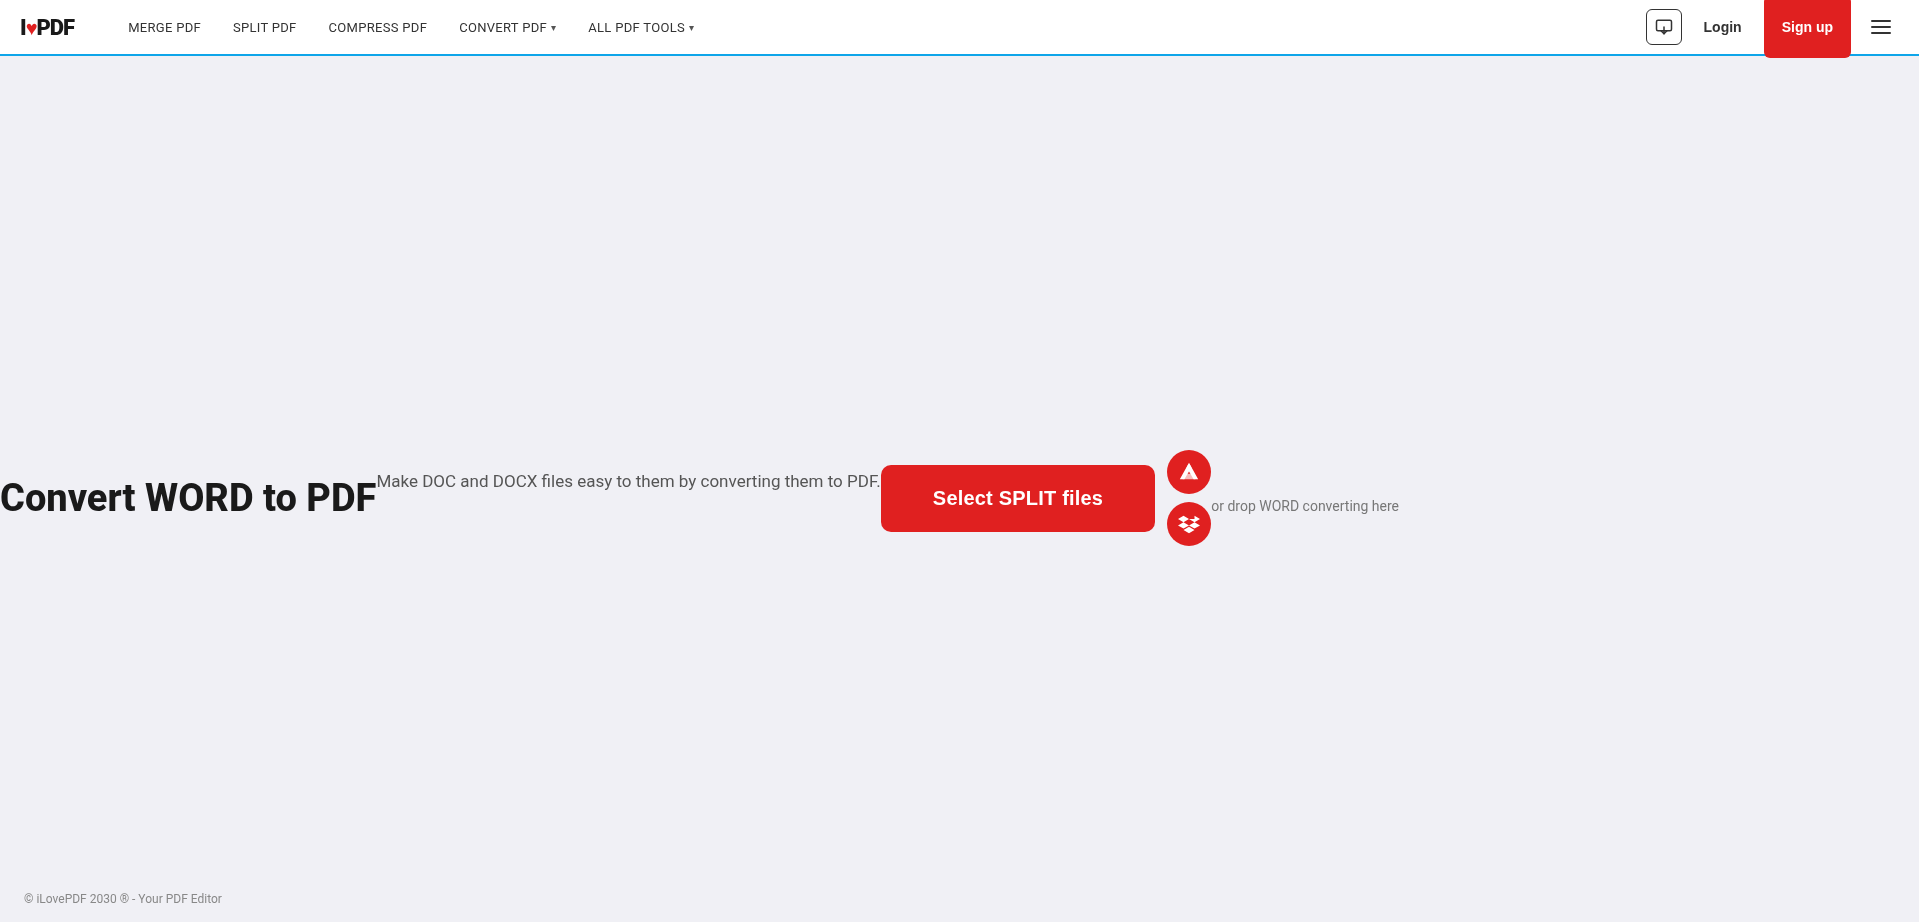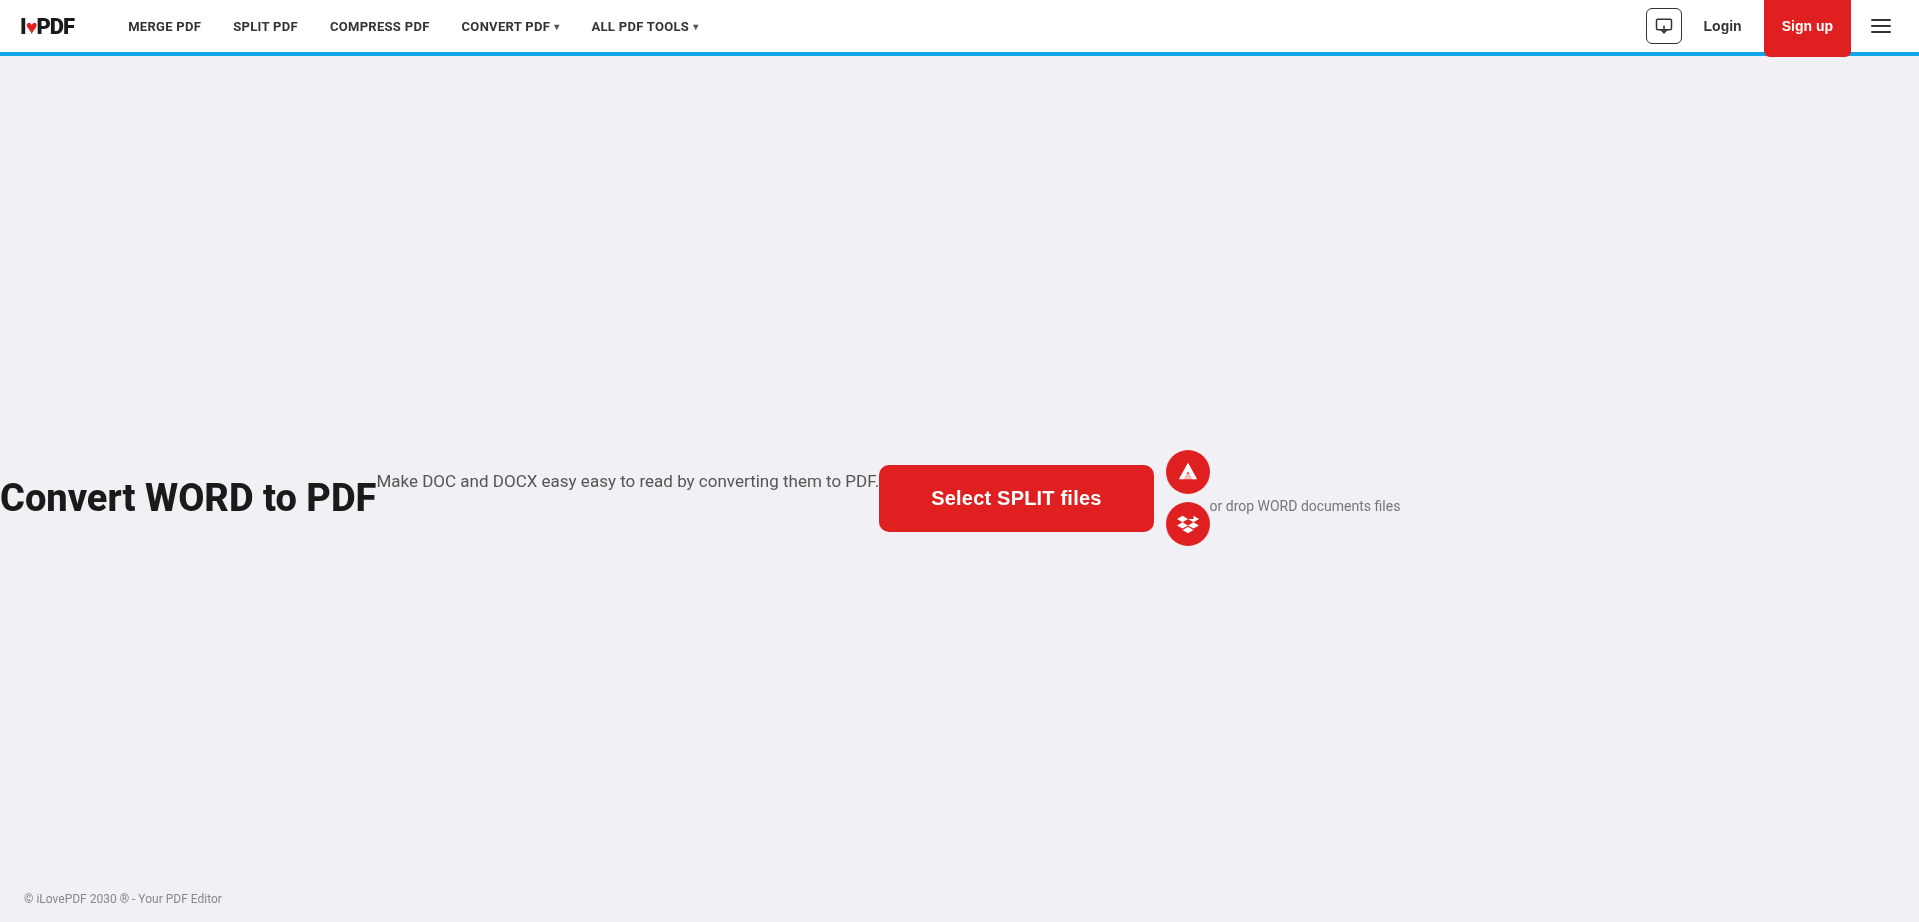--- a/index.html
+++ b/index.html
@@ -12,21 +12,21 @@
       font-family: -apple-system, BlinkMacSystemFont, 'Segoe UI', Roboto, Helvetica, Arial, sans-serif;
       background-color: #f0f0f5;
       min-height: 922px;
       display: flex;
       flex-direction: column;
     }
 
     
     .navbar {
       background-color: #ffffff;
-      border-bottom: 4px solid #0ea5e9;
+      border-bottom: 2px solid #0ea5e9;
       height: 56px;
       display: flex;
       align-items: center;
       padding: 0 20px;
       position: relative;
       z-index: 10;
     }
 
     .navbar-logo {
       display: flex;
@@ -58,21 +58,21 @@
     .navbar-nav {
       display: flex;
       align-items: center;
       gap: 4px;
       flex: 1;
     }
 
     .nav-item {
       padding: 8px 14px;
       font-size: 13px;
-      font-weight: 700;
+      font-weight: 400;
       color: #333;
       cursor: pointer;
       text-transform: uppercase;
       letter-spacing: 0.3px;
       display: flex;
       align-items: center;
       gap: 4px;
       white-space: nowrap;
     }
 
@@ -271,21 +271,21 @@
     <button class="menu-icon-btn">
       <div class="hamburger-line"></div>
       <div class="hamburger-line"></div>
       <div class="hamburger-line"></div>
     </button>
   </div>
 </nav>
 
 <main class="main-content">
   <h1 class="page-title">Convert WORD to PDF</h1>
-  <p class="page-subtitle">Make DOC and DOCX easy easy to read by converting them to PDF.</p>
+  <p class="page-subtitle">Make DOC and DOCX files easy to them by converting them to PDF.</p>
 
   <div class="upload-area">
     <button class="select-files-btn">Select SPLIT files</button>
 
     <div class="icon-buttons">
 
       <button class="icon-circle-btn" title="Upload from Google Drive">
         <svg viewBox="0 0 24 24">
           <path d="M12 2L2 20h5l5-8.66L17 20h5L12 2zm0 0"></path>
           <path d="M7.5 14L5 20h14l-2.5-6H7.5z" fill-opacity="0.7"></path>
@@ -295,18 +295,18 @@
       </button>
 
       <button class="icon-circle-btn" title="Upload from Dropbox">
         <svg viewBox="0 0 24 24">
           <path d="M12 6.5L6 10l6 3.5L6 17l-6-3.5L6 10 0 6.5 6 3l6 3.5zM6 18.5l6-3.5 6 3.5-6 3.5-6-3.5zm6-5L18 10l6 3.5L18 17l-6-3.5zm6-7L18 3l6 3.5-6 3.5-6-3.5z"></path>
         </svg>
       </button>
     </div>
   </div>
 
-  <p class="drop-text">or drop WORD documents files</p>
+  <p class="drop-text">or drop WORD converting here</p>
 </main>
 
 <footer class="footer">
   <span>© iLovePDF 2030 ® - Your PDF Editor</span>
 </footer>
 
 </body></html>

